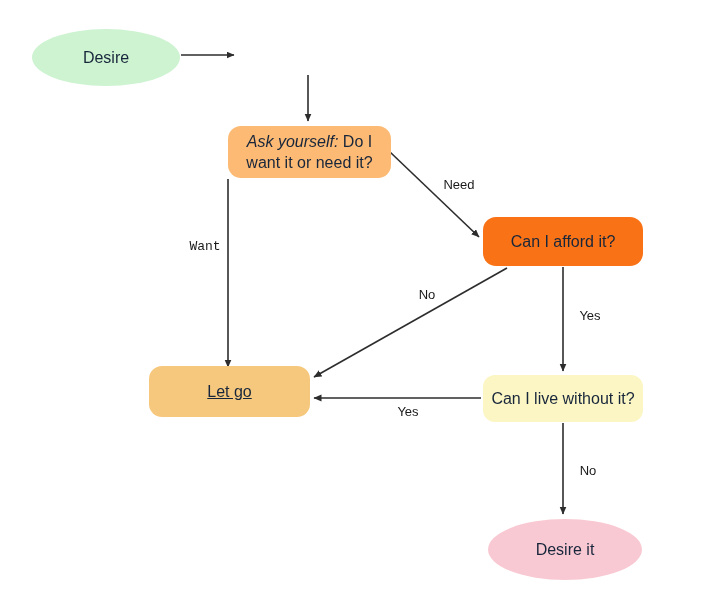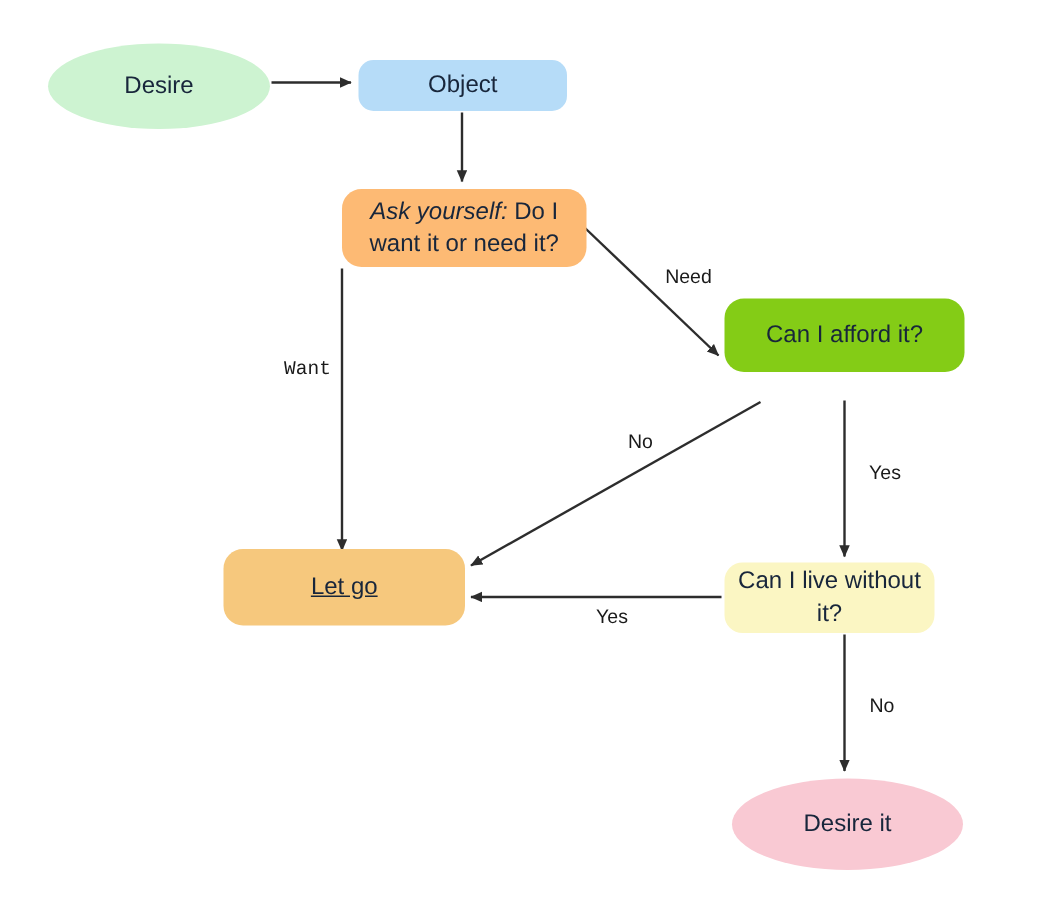--- a/index.html
+++ b/index.html
@@ -62,37 +62,34 @@
     <line class="edge-line" x1="563" y1="267" x2="563" y2="371" marker-end="url(#arrow)"></line>
     <line class="edge-line" x1="507" y1="268" x2="314" y2="377" marker-end="url(#arrow)"></line>
     <line class="edge-line" x1="481" y1="398" x2="314" y2="398" marker-end="url(#arrow)"></line>
     <line class="edge-line" x1="563" y1="423" x2="563" y2="514" marker-end="url(#arrow)"></line>
   </svg>
 
   <div class="node ellipse" style="left: 32px; top: 29px; width: 148px; height: 57px; background-color: rgb(205, 243, 209);">
     <span>Desire</span>
   </div>
 
-  <div class="node rrect" style="left: 239px; top: 40px; width: 139px; height: 34px; border-radius: 10px; background-color: rgb(182, 220, 248);">
-    <span>Object</span>
-  </div>
 
   <div class="node rrect" style="left: 228px; top: 126px; width: 163px; height: 52px; background-color: #fdba74;">
     <span class="ask-text"><i>Ask yourself:</i> <span>Do I want it or need it?</span></span>
   </div>
 
-  <div class="node rrect" style="left: 483px; top: 199px; width: 160px; height: 49px; background-color: #84cc16;">
+  <div class="node rrect" style="left: 483px; top: 217px; width: 160px; height: 49px; background-color: #f97316;">
     <span>Can I afford it?</span>
   </div>
 
   <div class="node rrect" style="left: 149px; top: 366px; width: 161px; height: 51px; background-color: rgb(246, 200, 125); text-decoration: underline;">
     <span>Let go</span>
   </div>
 
-  <div class="node rrect" style="left: 483px; top: 375px; width: 140px; height: 47px; border-radius: 12px; background-color: rgb(251, 246, 195);">
+  <div class="node rrect" style="left: 483px; top: 375px; width: 160px; height: 47px; border-radius: 12px; background-color: rgb(251, 246, 195);">
     <span>Can I live without it?</span>
   </div>
 
   <div class="node ellipse" style="left: 488px; top: 519px; width: 154px; height: 61px; background-color: rgb(249, 201, 211);">
     <span>Desire it</span>
   </div>
 
   <span class="edge-label" style="left:459px; top:184px;">Need</span>
   <span class="edge-label" style="left:205px; top:246px;font-family:Liberation Mono, monospace;">Want</span>
   <span class="edge-label" style="left:590px; top:315px;">Yes</span>

